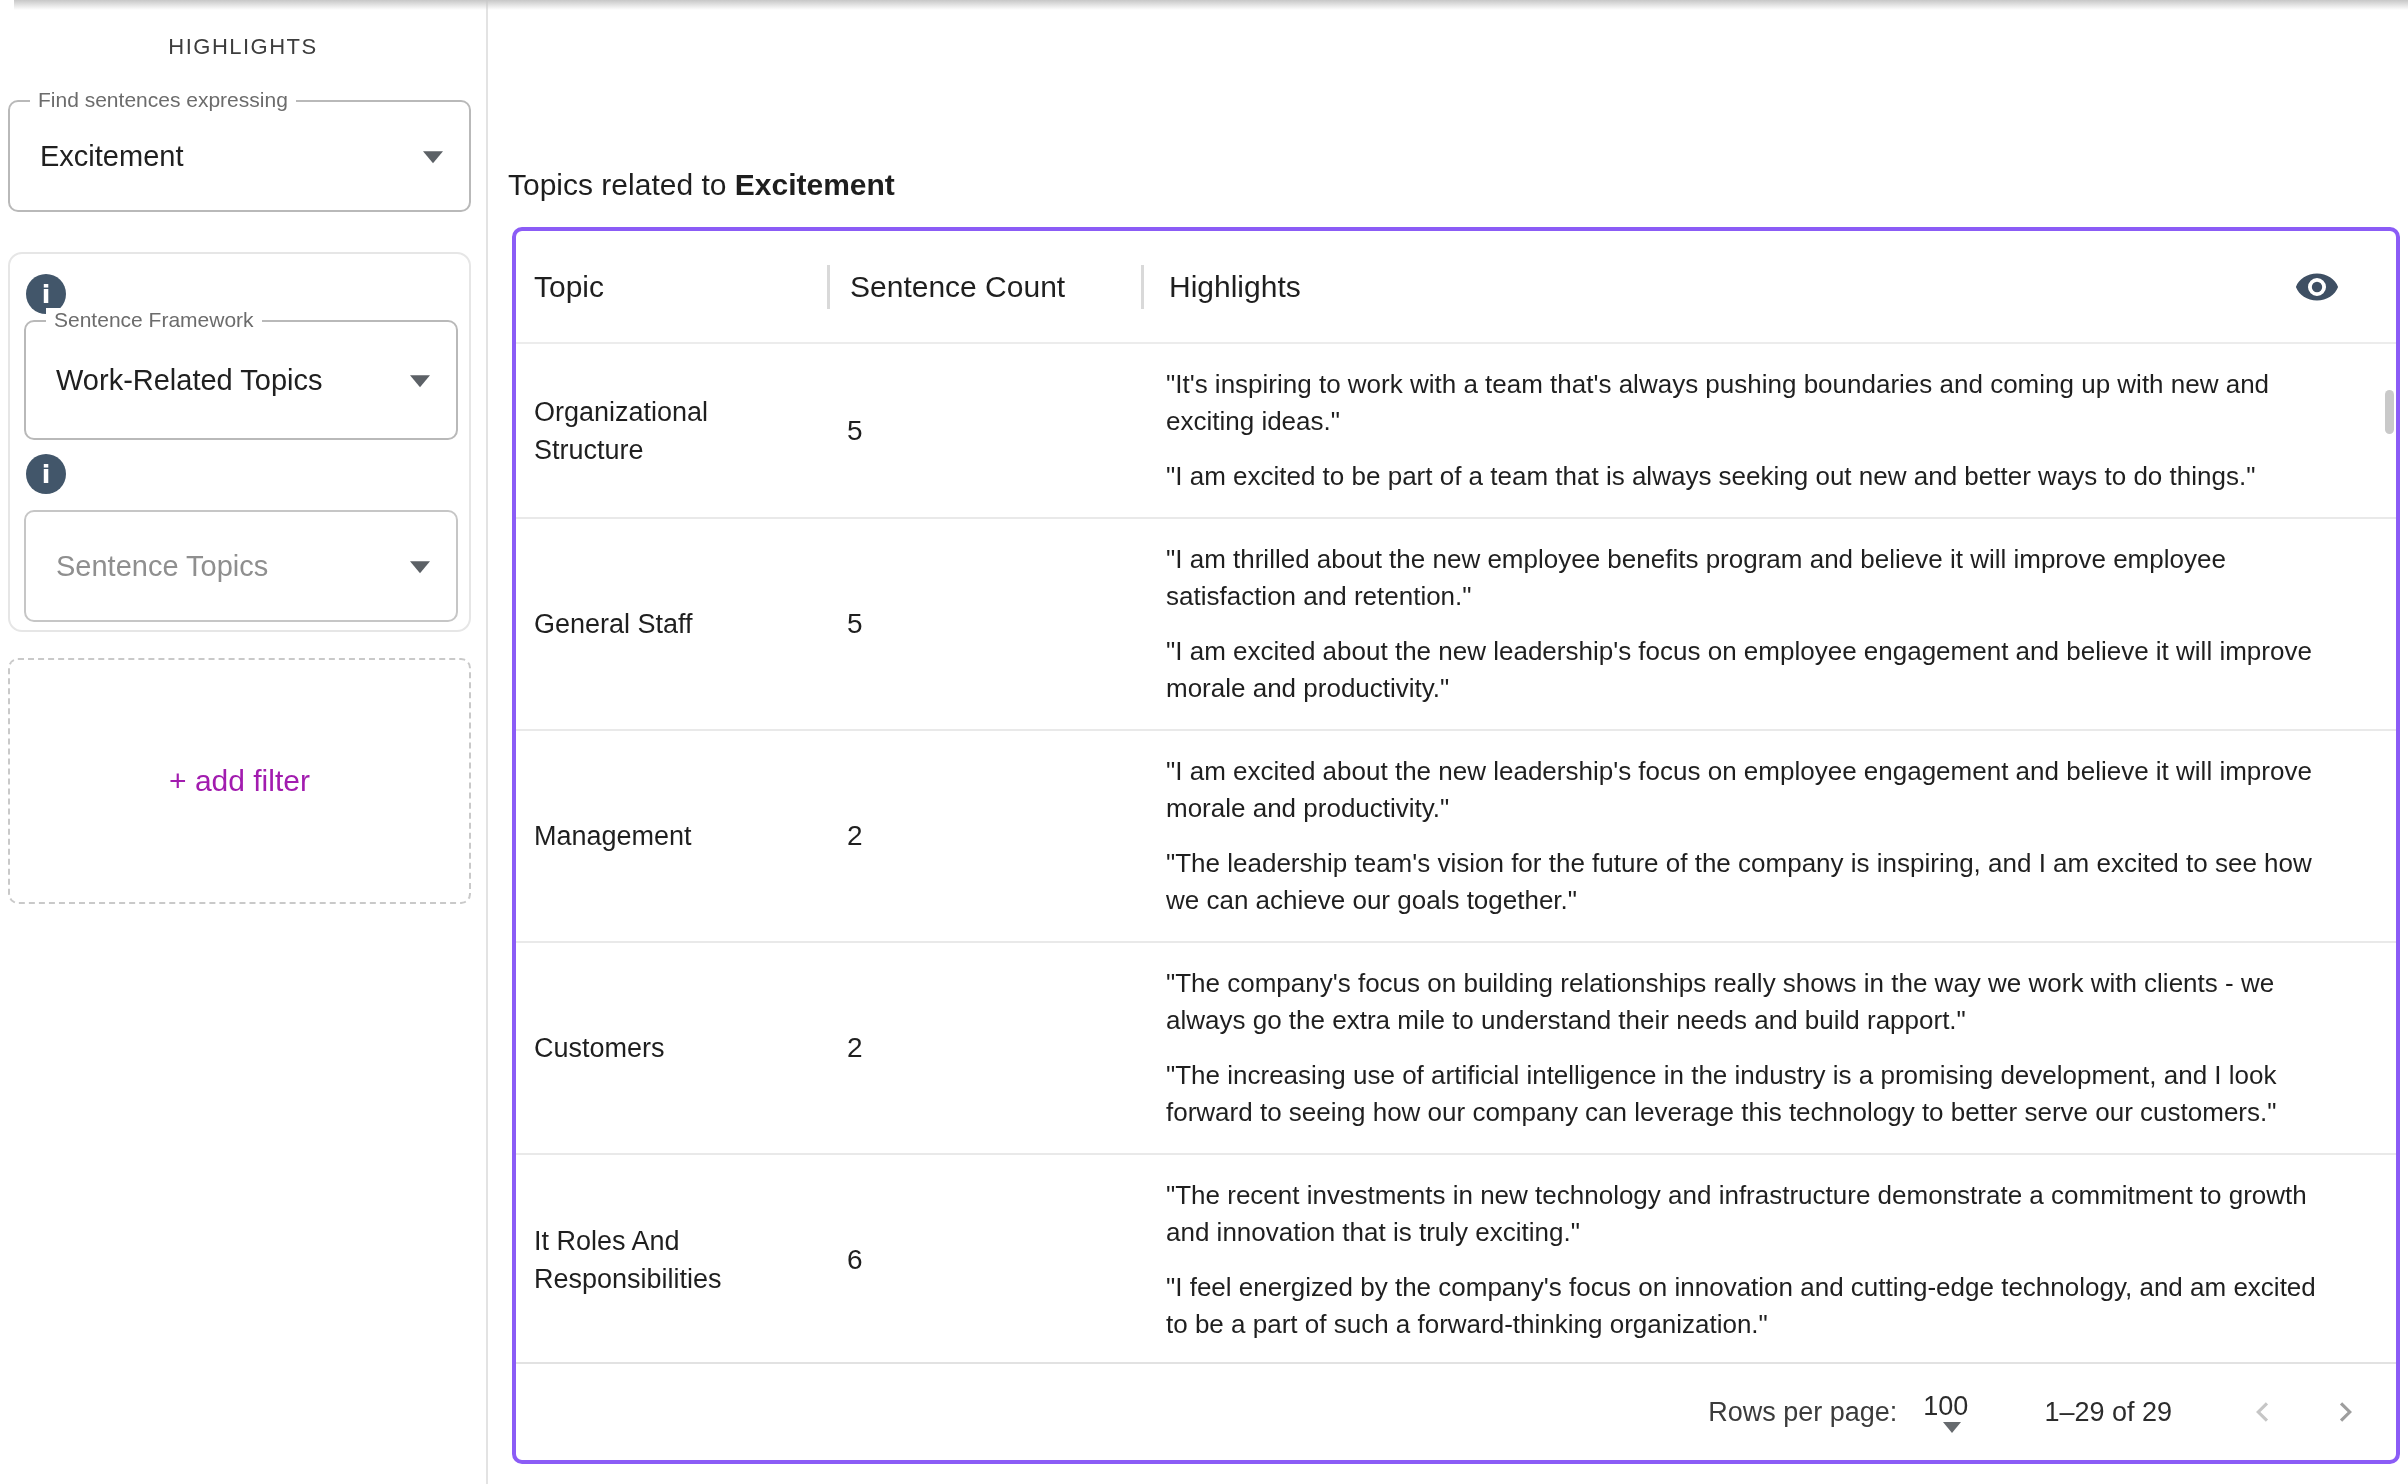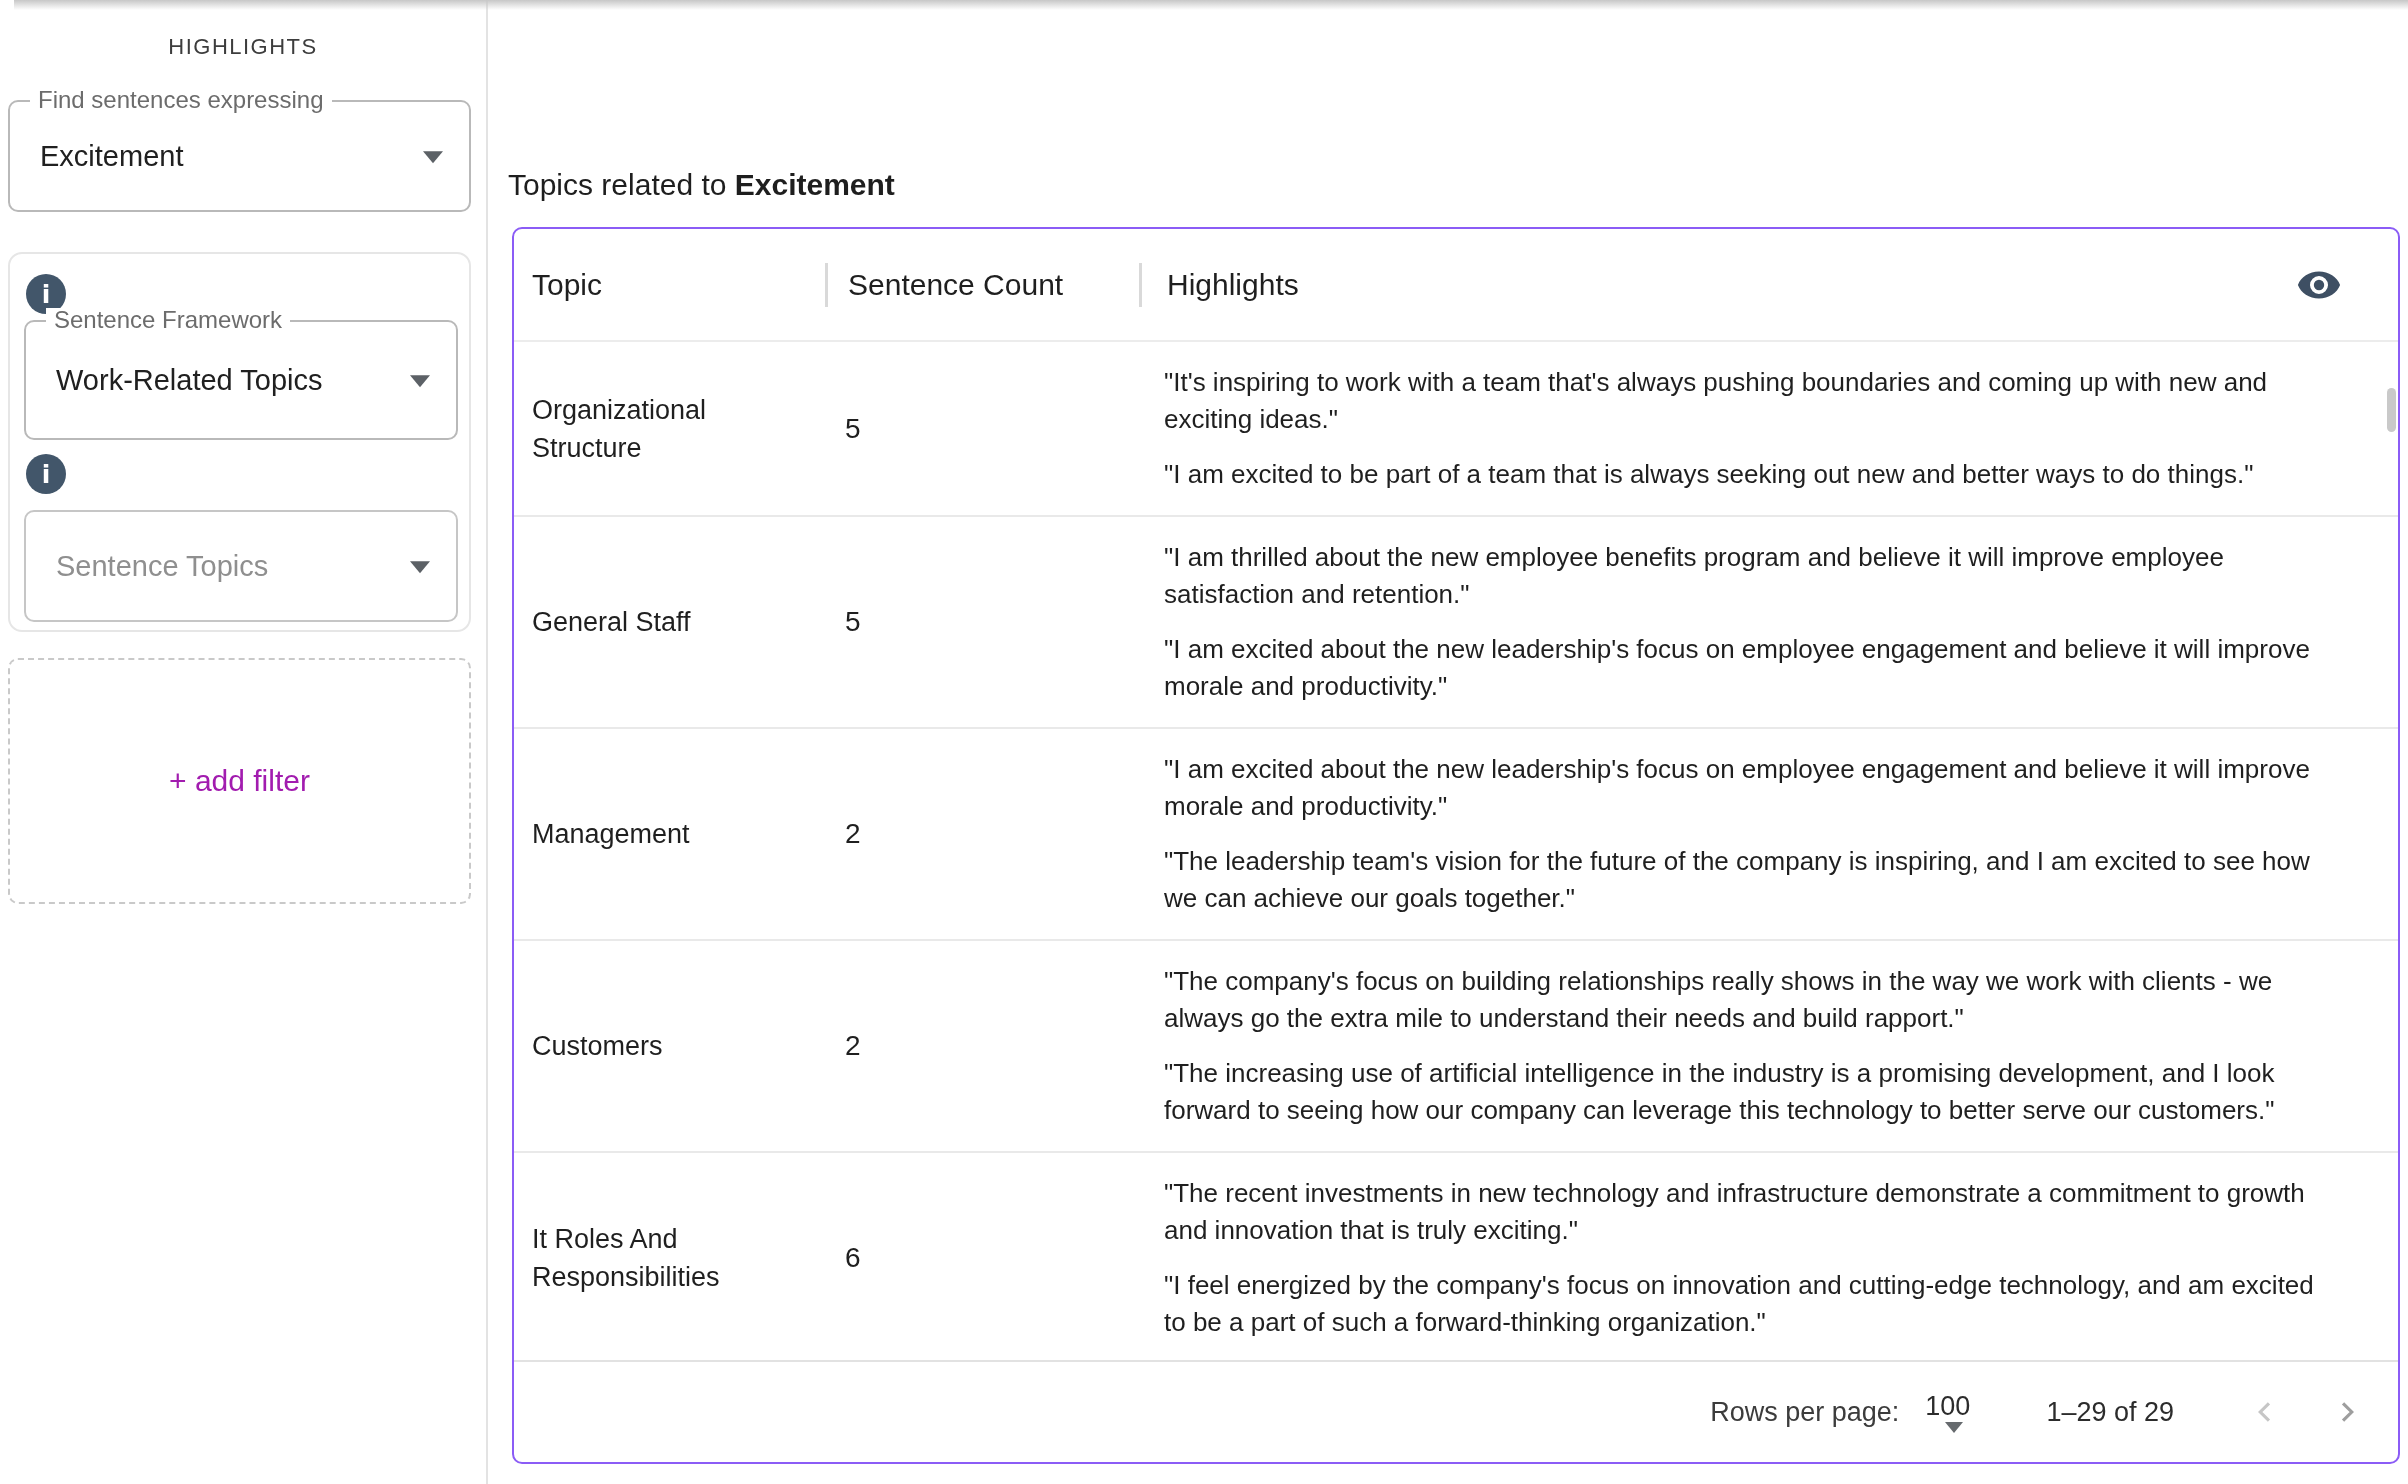--- a/index.html
+++ b/index.html
@@ -13,21 +13,21 @@
 
   
   .sidebar { position:absolute; top:0; left:0; width:488px; height:1484px;
              background:#ffffff; border-right:2px solid #e3e3e3; z-index:2; }
   .hl-title { margin-top:34px; text-align:center; font-size:22px; font-weight:500;
               letter-spacing:1.5px; color:#3d3d3d; }
 
   .select-box { position:absolute; border:2px solid #b9b9b9; border-radius:10px;
                 background:#fff; cursor:pointer; }
   .select-box .legend { position:absolute; top:-14px; left:20px; background:#fff;
-                        padding:0 8px; font-size:24px; color:#6c6c6c; line-height:24px; }
+                        padding:0 8px; font-size:21px; color:#6c6c6c; line-height:24px; }
   .select-box .value { position:absolute; left:30px; top:50%; transform:translateY(-50%);
                        font-size:29px; color:#202020; white-space:nowrap; }
   .select-box .value.placeholder { color:#8f8f8f; }
   .caret { position:absolute; right:26px; top:50%; transform:translateY(-40%);
            width:0; height:0; border-left:10px solid transparent;
            border-right:10px solid transparent; border-top:12px solid #5c6166; }
 
   .find-select { top:100px; left:8px; width:463px; height:112px; }
 
   .filters-card { position:absolute; top:252px; left:8px; width:463px; height:380px;
@@ -54,21 +54,21 @@
   .name-field .legend { position:absolute; top:-14px; left:22px; background:#fff;
                         padding:0 8px; font-size:21px; color:#6c6c6c; line-height:24px; }
   .name-field .value { position:absolute; left:28px; top:50%; transform:translateY(-50%);
                        font-size:29px; color:#202020; white-space:nowrap; }
 
   .topics-heading { position:absolute; left:18px; top:168px; font-size:30px; color:#1e1e1e; }
   .topics-heading b { font-weight:bold; }
 
   
   .table-card { position:absolute; left:22px; top:227px; width:1888px; height:1237px;
-                border:2px solid #8b5cf6; border-radius:10px; background:#fff;
+                border:4px solid #8b5cf6; border-radius:10px; background:#fff;
                 display:flex; flex-direction:column; overflow:hidden; }
 
   .thead { height:113px; display:flex; align-items:center; flex:none;
            border-bottom:2px solid #ececec; position:relative; }
   .th { font-size:30px; color:#1f1f1f; }
   .th-topic { width:311px; padding-left:18px; flex:none; cursor:pointer; }
   .th-count { width:311px; padding-left:20px; flex:none; cursor:pointer; }
   .th-highlights { flex:1; padding-left:25px; cursor:pointer; }
   .col-div { width:3px; height:44px; background:#d9d9d9; flex:none; }
   .eye-wrap { flex:none; padding-right:56px; display:flex; align-items:center; cursor:pointer; }

